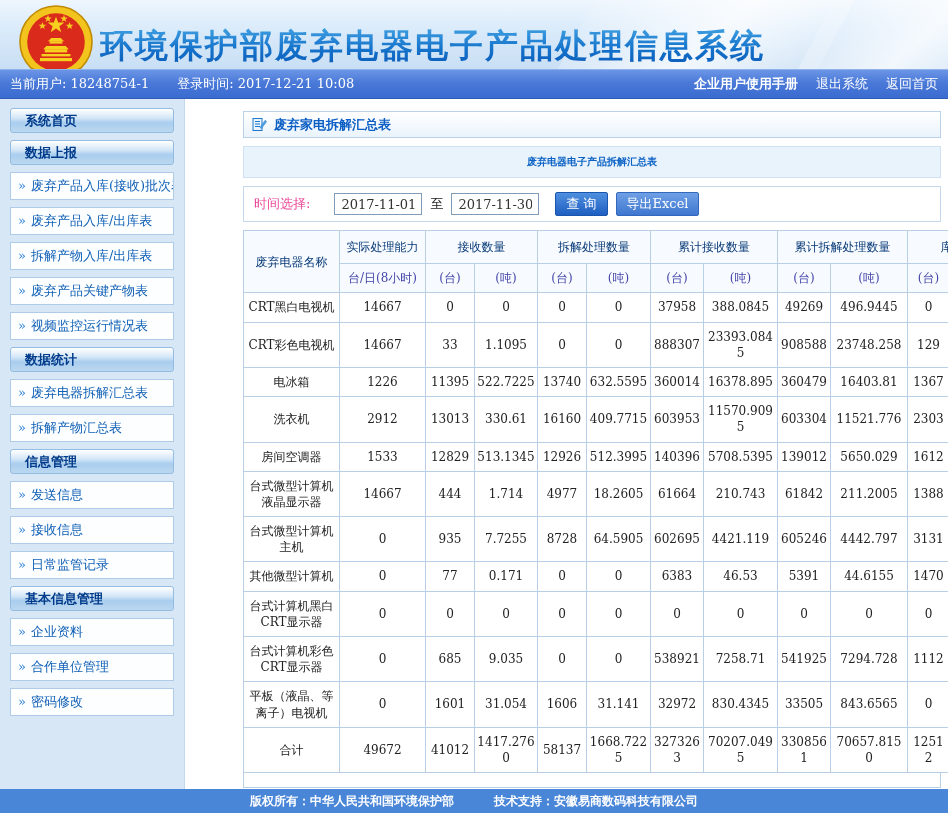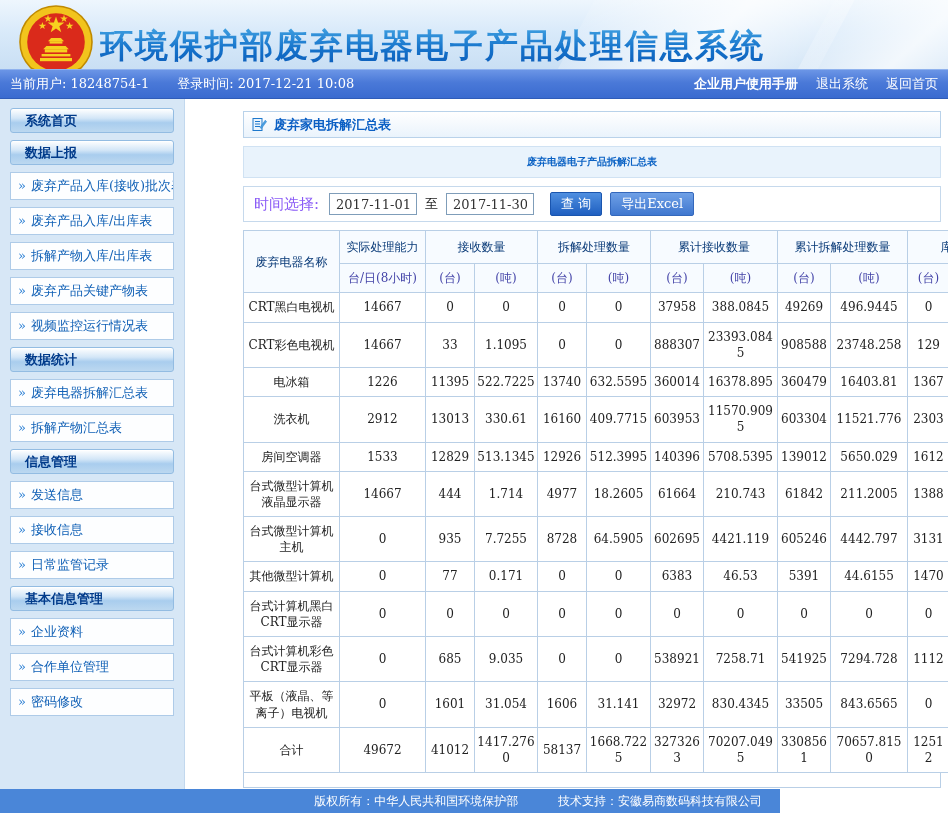--- a/index.html
+++ b/index.html
@@ -76,21 +76,21 @@
   .breadcrumb .bc-label { color: #0b5fc4; font-weight: bold; font-size: 13px; }
   .report-titlebar {
     height: 32px; line-height: 30px; text-align: center;
     background: #e9f3fc; border: 1px solid #d0e2f3;
     color: #0b62c4; font-weight: bold; font-size: 10px; margin-bottom: 8px;
   }
   .filter-panel {
     height: 36px; display: flex; align-items: center; gap: 8px;
     border: 1px solid #c6d9ec; background: #fff; padding: 0 10px; margin-bottom: 8px;
   }
-  .filter-label { font-size: 15px; color: #8b5cf6; margin-right: 2px; }
+  .filter-label { font-size: 13px; color: #ec4899; margin-right: 16px; }
   .date-input {
     width: 88px; height: 22px; border: 1px solid #7f9db9; background: #fff;
     font-family: inherit; font-size: 13px; color: #333; padding: 1px 6px;
   }
   .to-label { font-size: 13px; color: #222; }
   .btn {
     height: 24px; border-radius: 2px; color: #fff; font-size: 13px;
     padding: 0 10px; cursor: pointer; font-family: inherit;
   }
   .btn-search { background: linear-gradient(180deg,#4f8fe0,#1f5fc0); border: 1px solid #1a55ae; margin-left: 8px; text-align: right; }
@@ -106,22 +106,22 @@
   }
   table.report th {
     background: #f7fbff; color: #093a78; font-weight: normal; padding: 8px 2px;
   }
   table.report th.unit { color: #4343a8; padding: 6px 1px; }
   table.report td { color: #222; padding: 6px 2px; background: #fff; }
   td.name-cell { color: #333; }
   .table-tail { height: 15px; border: 1px solid #b9cfe6; border-top: none; }
   
   .footer {
-    height: 24px; width: 780px; line-height: 24px; text-align: right;
-    background: #4a86d8; color: #fff; font-size: 12px;
+    height: 24px; width: 948px; line-height: 24px; text-align: center;
+    background: #4a86d8; color: #fff; font-size: 12px; font-weight: bold;
   }
   .footer span { margin: 0 18px; }
 </style>
 </head>
 <body>
 
 <div class="app-header">
   <svg class="emblem" width="80" height="84" viewBox="0 0 100 104">
     <circle cx="50" cy="47" r="45" fill="#f2c41d" stroke="#c08a00" stroke-width="2"></circle>
     <circle cx="50" cy="47" r="36" fill="#da2a1b"></circle>

